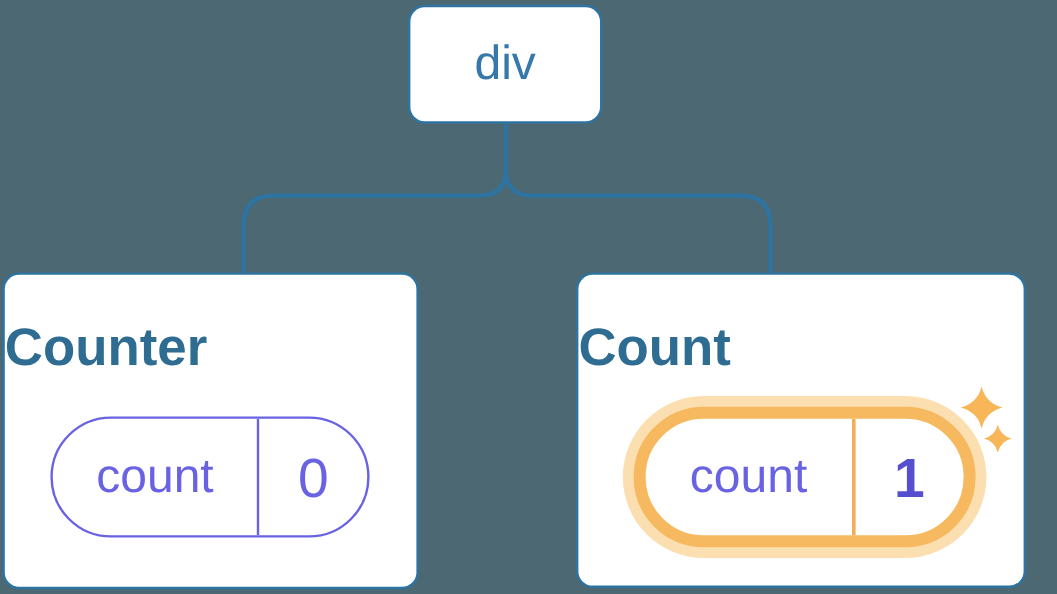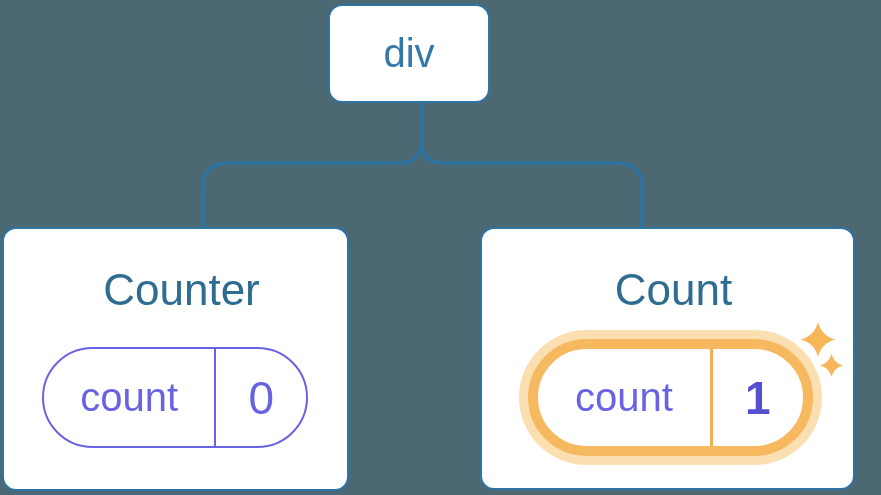--- a/index.html
+++ b/index.html
@@ -26,21 +26,21 @@
     font-family: "Liberation Sans", sans-serif;
   }
   .connectors {
     position: absolute;
     left: 0; top: 0;
     width: 881px; height: 495px;
     color: var(--connector);
   }
   .node-root {
     position: absolute;
-    left: 328px; top: 4px;
+    left: 340px; top: 4px;
     width: 162px; height: 99px;
     box-sizing: border-box;
     background: var(--card-bg);
     border: 2.5px solid var(--node-border);
     border-radius: 14px;
     display: flex;
     align-items: center;
     justify-content: center;
     font-size: 40px;
     color: var(--root-label);
@@ -49,25 +49,23 @@
     position: absolute;
     box-sizing: border-box;
     background: var(--card-bg);
     border: 2.5px solid var(--node-border);
     border-radius: 14px;
   }
   .card-left  { left: 2px;   top: 227px; width: 347px; height: 264px; }
   .card-right { left: 480px; top: 227px; width: 375px; height: 263px; }
   .card-title {
     margin-top: 36px;
-    text-align: center;
     font-size: 44px;
-    font-weight: 400;
+    font-weight: 700;
     color: var(--card-title);
-    margin-left: 12px;
   }
   .pill {
     position: absolute;
     left: 38px; top: 118px;
     width: 266px; height: 101px;
     box-sizing: border-box;
     background: var(--card-bg);
     border: 2.5px solid var(--state-purple);
     border-radius: 60px;
     display: flex;

